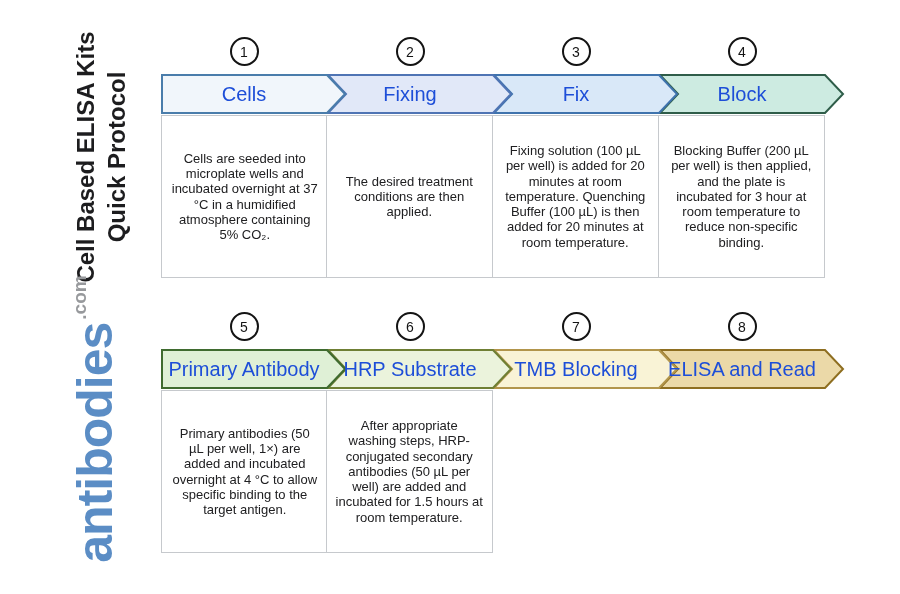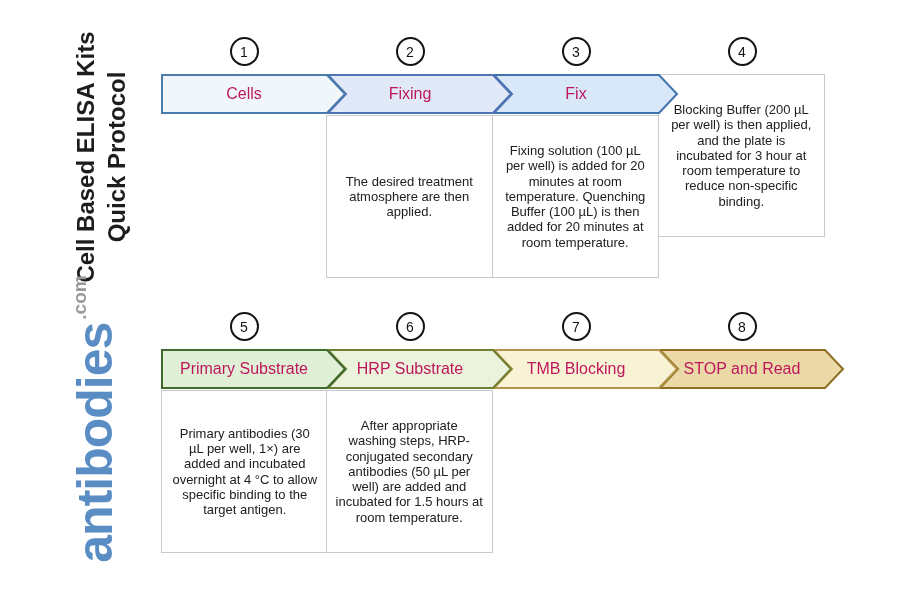--- a/index.html
+++ b/index.html
@@ -26,21 +26,21 @@
          display:flex;align-items:center;justify-content:center;font-size:14px;color:#141414;}
 
   .arrow-band{position:relative;height:40px;}
   .arrow-svg{position:absolute;left:0;top:0;overflow:visible;}
   .step:nth-child(1) .arrow-svg{z-index:4;}
   .step:nth-child(2) .arrow-svg{z-index:3;}
   .step:nth-child(3) .arrow-svg{z-index:2;}
   .step:nth-child(4) .arrow-svg{z-index:1;}
   .arrow-label{position:absolute;left:0;top:0;width:166px;height:40px;z-index:6;
                display:flex;align-items:center;justify-content:center;
-               font-size:16px;color:#be185d;}
+               font-size:20px;color:#1d4ed8;}
 
   .body{margin-top:1px;height:163px;width:calc(100% + 1.5px);background:#fff;
         border:1.5px solid #c6c9cd;box-sizing:border-box;
         display:flex;align-items:center;justify-content:center;
         padding:6px 9px;text-align:center;}
   .step + .step .body{margin-left:-1.5px;}
   .body p{margin:0;font-size:13px;line-height:1.17;color:#202022;}
 </style>
 </head>
 <body>
@@ -62,34 +62,37 @@
     <div class="step">
       <div class="badge-wrap">
         <div class="badge">1</div>
       </div>
       <div class="arrow-band">
         <svg class="arrow-svg" width="185" height="41">
           <polygon points="1,1 166,1 184,20 166,39 1,39" stroke-width="2" fill="#f1f6fb" stroke="#4a7dab"></polygon>
         </svg>
         <div class="arrow-label">Cells</div>
       </div>
+      <div class="body">
+        <p>Cells are seeded into microplate wells and incubated overnight at 37 °C in a humidified atmosphere containing 5% CO₂.</p>
+      </div>
     </div>
 
     <div class="step">
       <div class="badge-wrap">
         <div class="badge">2</div>
       </div>
       <div class="arrow-band">
         <svg class="arrow-svg" width="185" height="41">
           <polygon points="1,1 166,1 184,20 166,39 1,39 19,20" stroke-width="2" fill="#e1e8f8" stroke="#4f74b4"></polygon>
         </svg>
         <div class="arrow-label">Fixing</div>
       </div>
       <div class="body">
-        <p>The desired treatment atmosphere are then applied.</p>
+        <p>The desired treatment conditions are then applied.</p>
       </div>
     </div>
 
     <div class="step">
       <div class="badge-wrap">
         <div class="badge">3</div>
       </div>
       <div class="arrow-band">
         <svg class="arrow-svg" width="185" height="41">
           <polygon points="1,1 166,1 184,20 166,39 1,39 19,20" stroke-width="2" fill="#d9e8f8" stroke="#3f73ad"></polygon>
@@ -98,41 +101,47 @@
       </div>
       <div class="body">
         <p>Fixing solution (100 µL per well) is added for 20 minutes at room temperature. Quenching Buffer (100 µL) is then added for 20 minutes at room temperature.</p>
       </div>
     </div>
 
     <div class="step">
       <div class="badge-wrap">
         <div class="badge">4</div>
       </div>
+      <div class="arrow-band">
+        <svg class="arrow-svg" width="185" height="41">
+          <polygon points="1,1 166,1 184,20 166,39 1,39 19,20" stroke-width="2" fill="#cdebe1" stroke="#2f5d49"></polygon>
+        </svg>
+        <div class="arrow-label">Block</div>
+      </div>
       <div class="body">
         <p>Blocking Buffer (200 µL per well) is then applied, and the plate is incubated for 3 hour at room temperature to reduce non-specific binding.</p>
       </div>
     </div>
 
   </div>
 
   <div class="row row-2">
 
     <div class="step">
       <div class="badge-wrap">
         <div class="badge">5</div>
       </div>
       <div class="arrow-band">
         <svg class="arrow-svg" width="185" height="41">
           <polygon points="1,1 166,1 184,20 166,39 1,39" stroke-width="2" fill="#dff0d6" stroke="#3f6b2f"></polygon>
         </svg>
-        <div class="arrow-label">Primary Substrate</div>
+        <div class="arrow-label">Primary Antibody</div>
       </div>
       <div class="body">
-        <p>Primary antibodies (30 µL per well, 1×) are added and incubated overnight at 4 °C to allow specific binding to the target antigen.</p>
+        <p>Primary antibodies (50 µL per well, 1×) are added and incubated overnight at 4 °C to allow specific binding to the target antigen.</p>
       </div>
     </div>
 
     <div class="step">
       <div class="badge-wrap">
         <div class="badge">6</div>
       </div>
       <div class="arrow-band">
         <svg class="arrow-svg" width="185" height="41">
           <polygon points="1,1 166,1 184,20 166,39 1,39 19,20" stroke-width="2" fill="#ebf3dc" stroke="#6f7f34"></polygon>
@@ -157,19 +166,19 @@
     </div>
 
     <div class="step">
       <div class="badge-wrap">
         <div class="badge">8</div>
       </div>
       <div class="arrow-band">
         <svg class="arrow-svg" width="185" height="41">
           <polygon points="1,1 166,1 184,20 166,39 1,39 19,20" stroke-width="2" fill="#ebd9a8" stroke="#8e6e20"></polygon>
         </svg>
-        <div class="arrow-label">STOP and Read</div>
+        <div class="arrow-label">ELISA and Read</div>
       </div>
     </div>
 
   </div>
 
 </div>
 
 </body></html>

